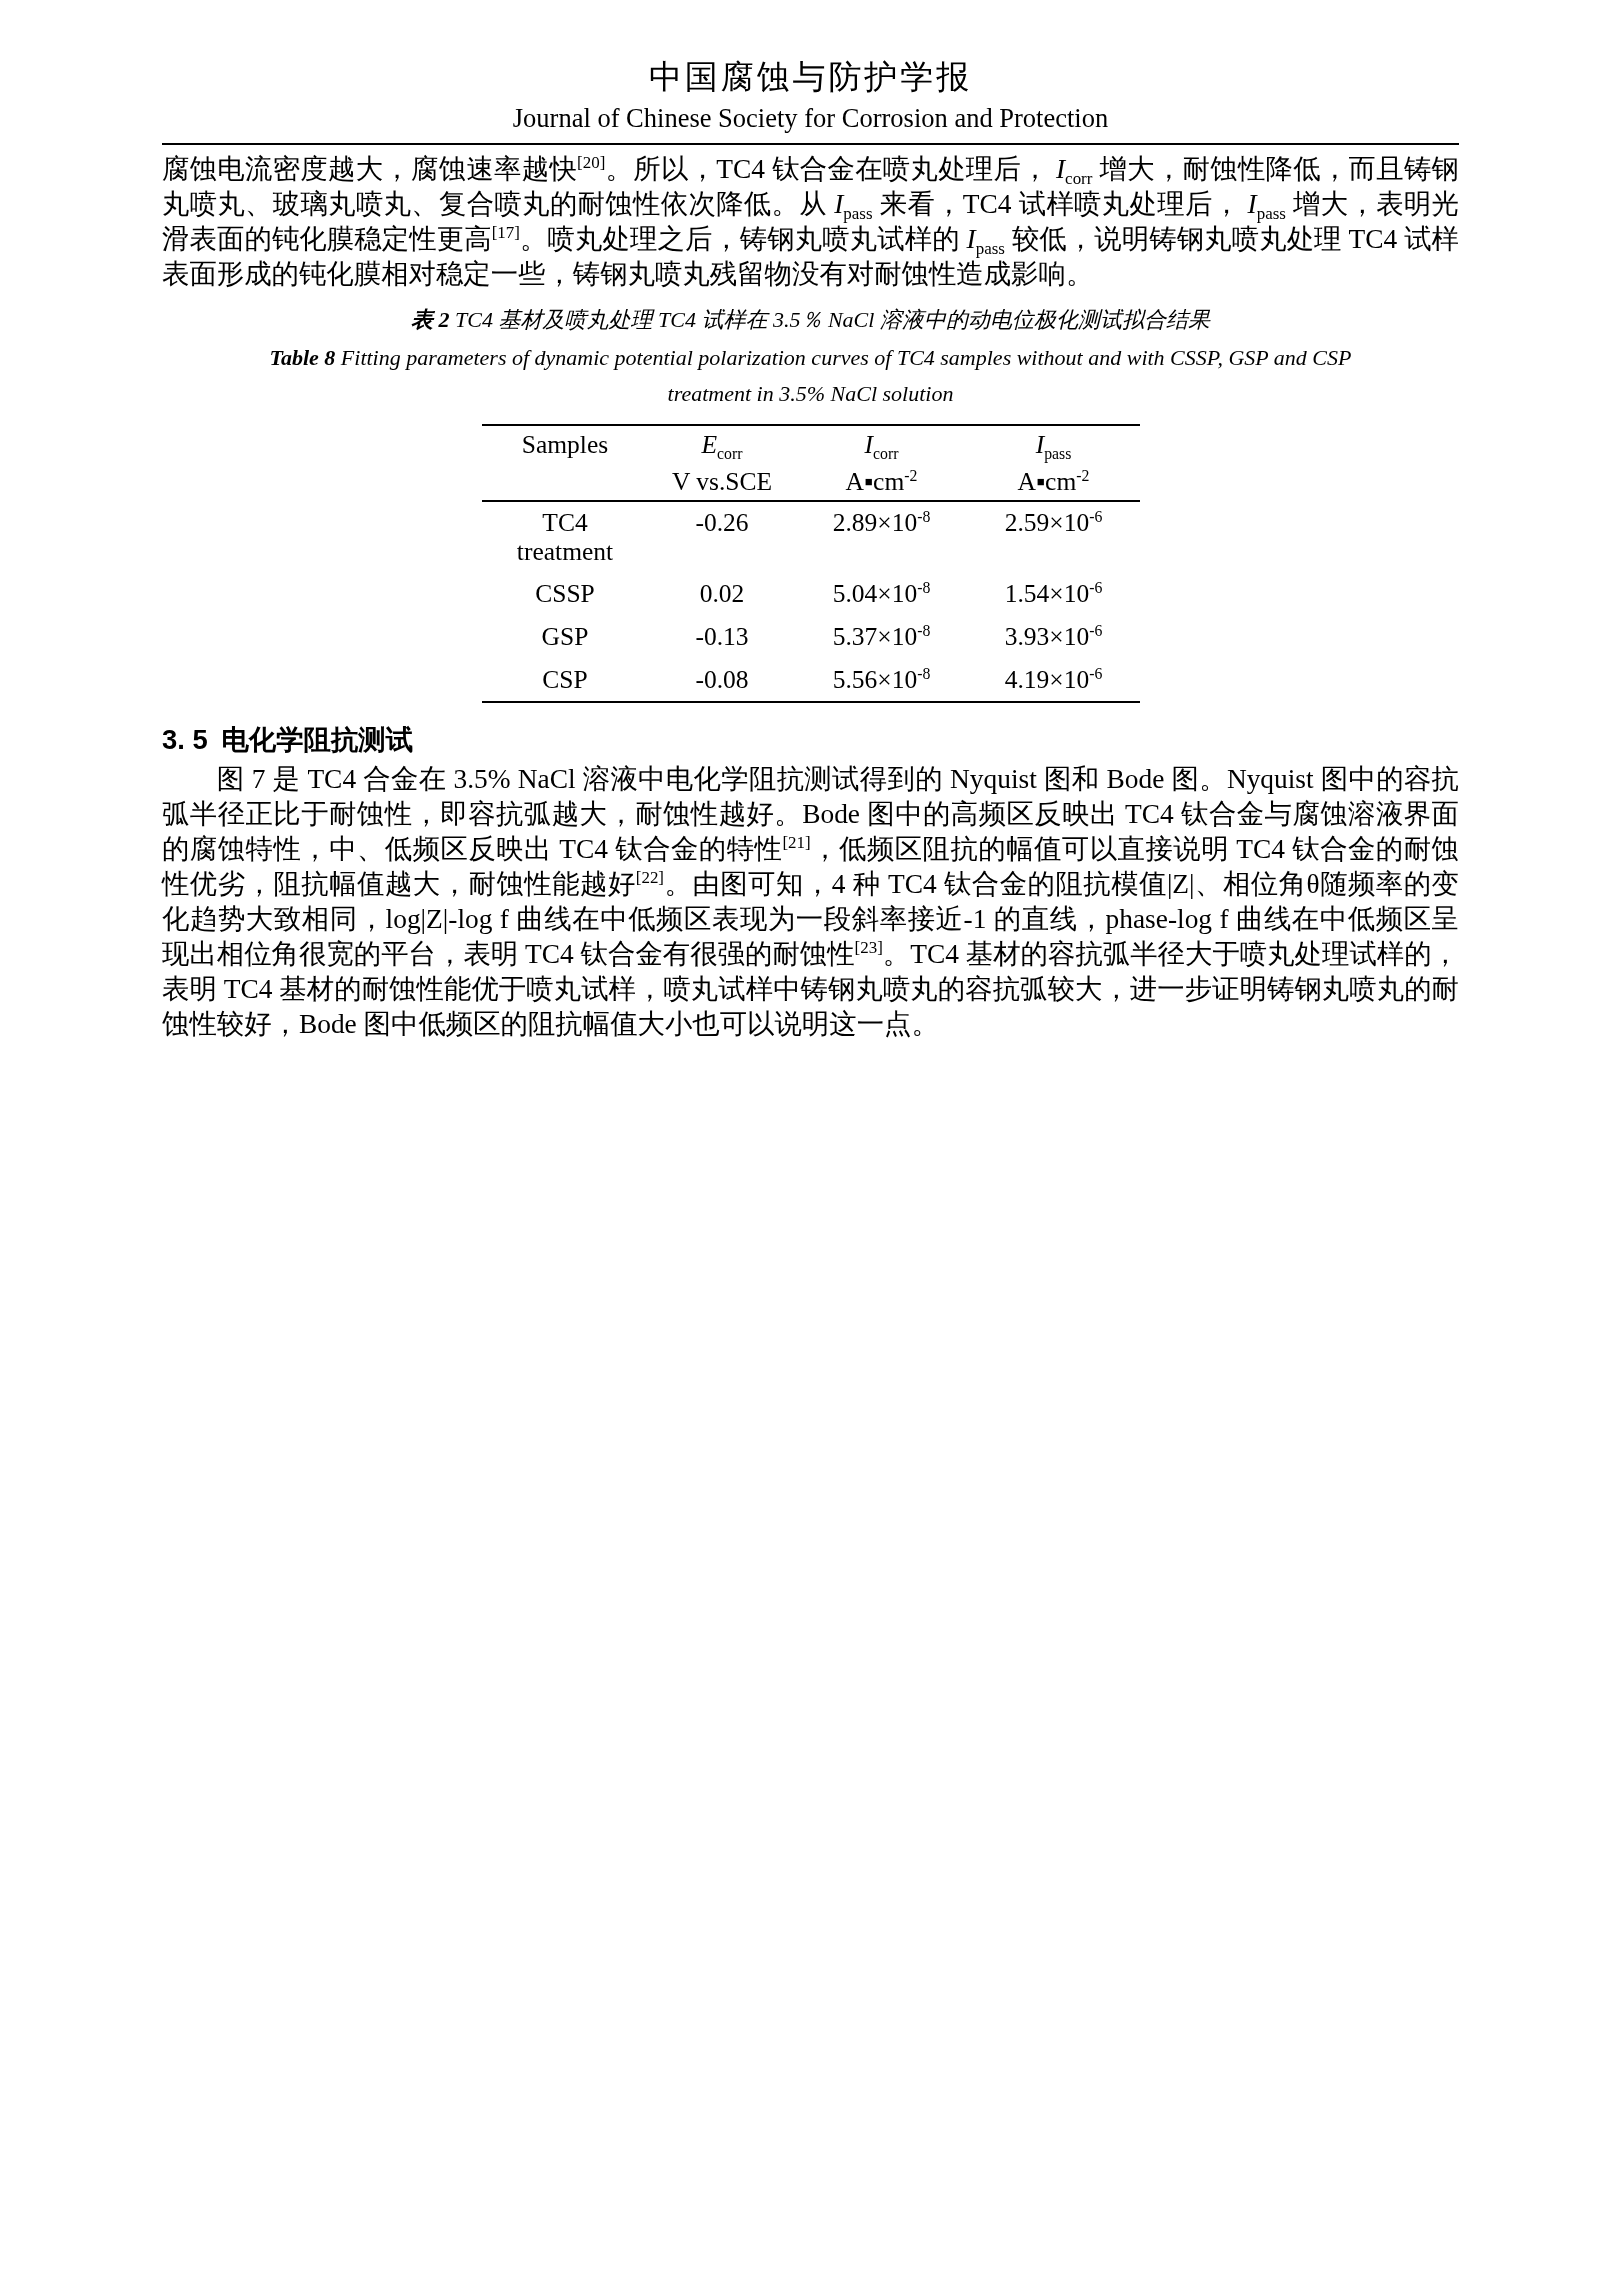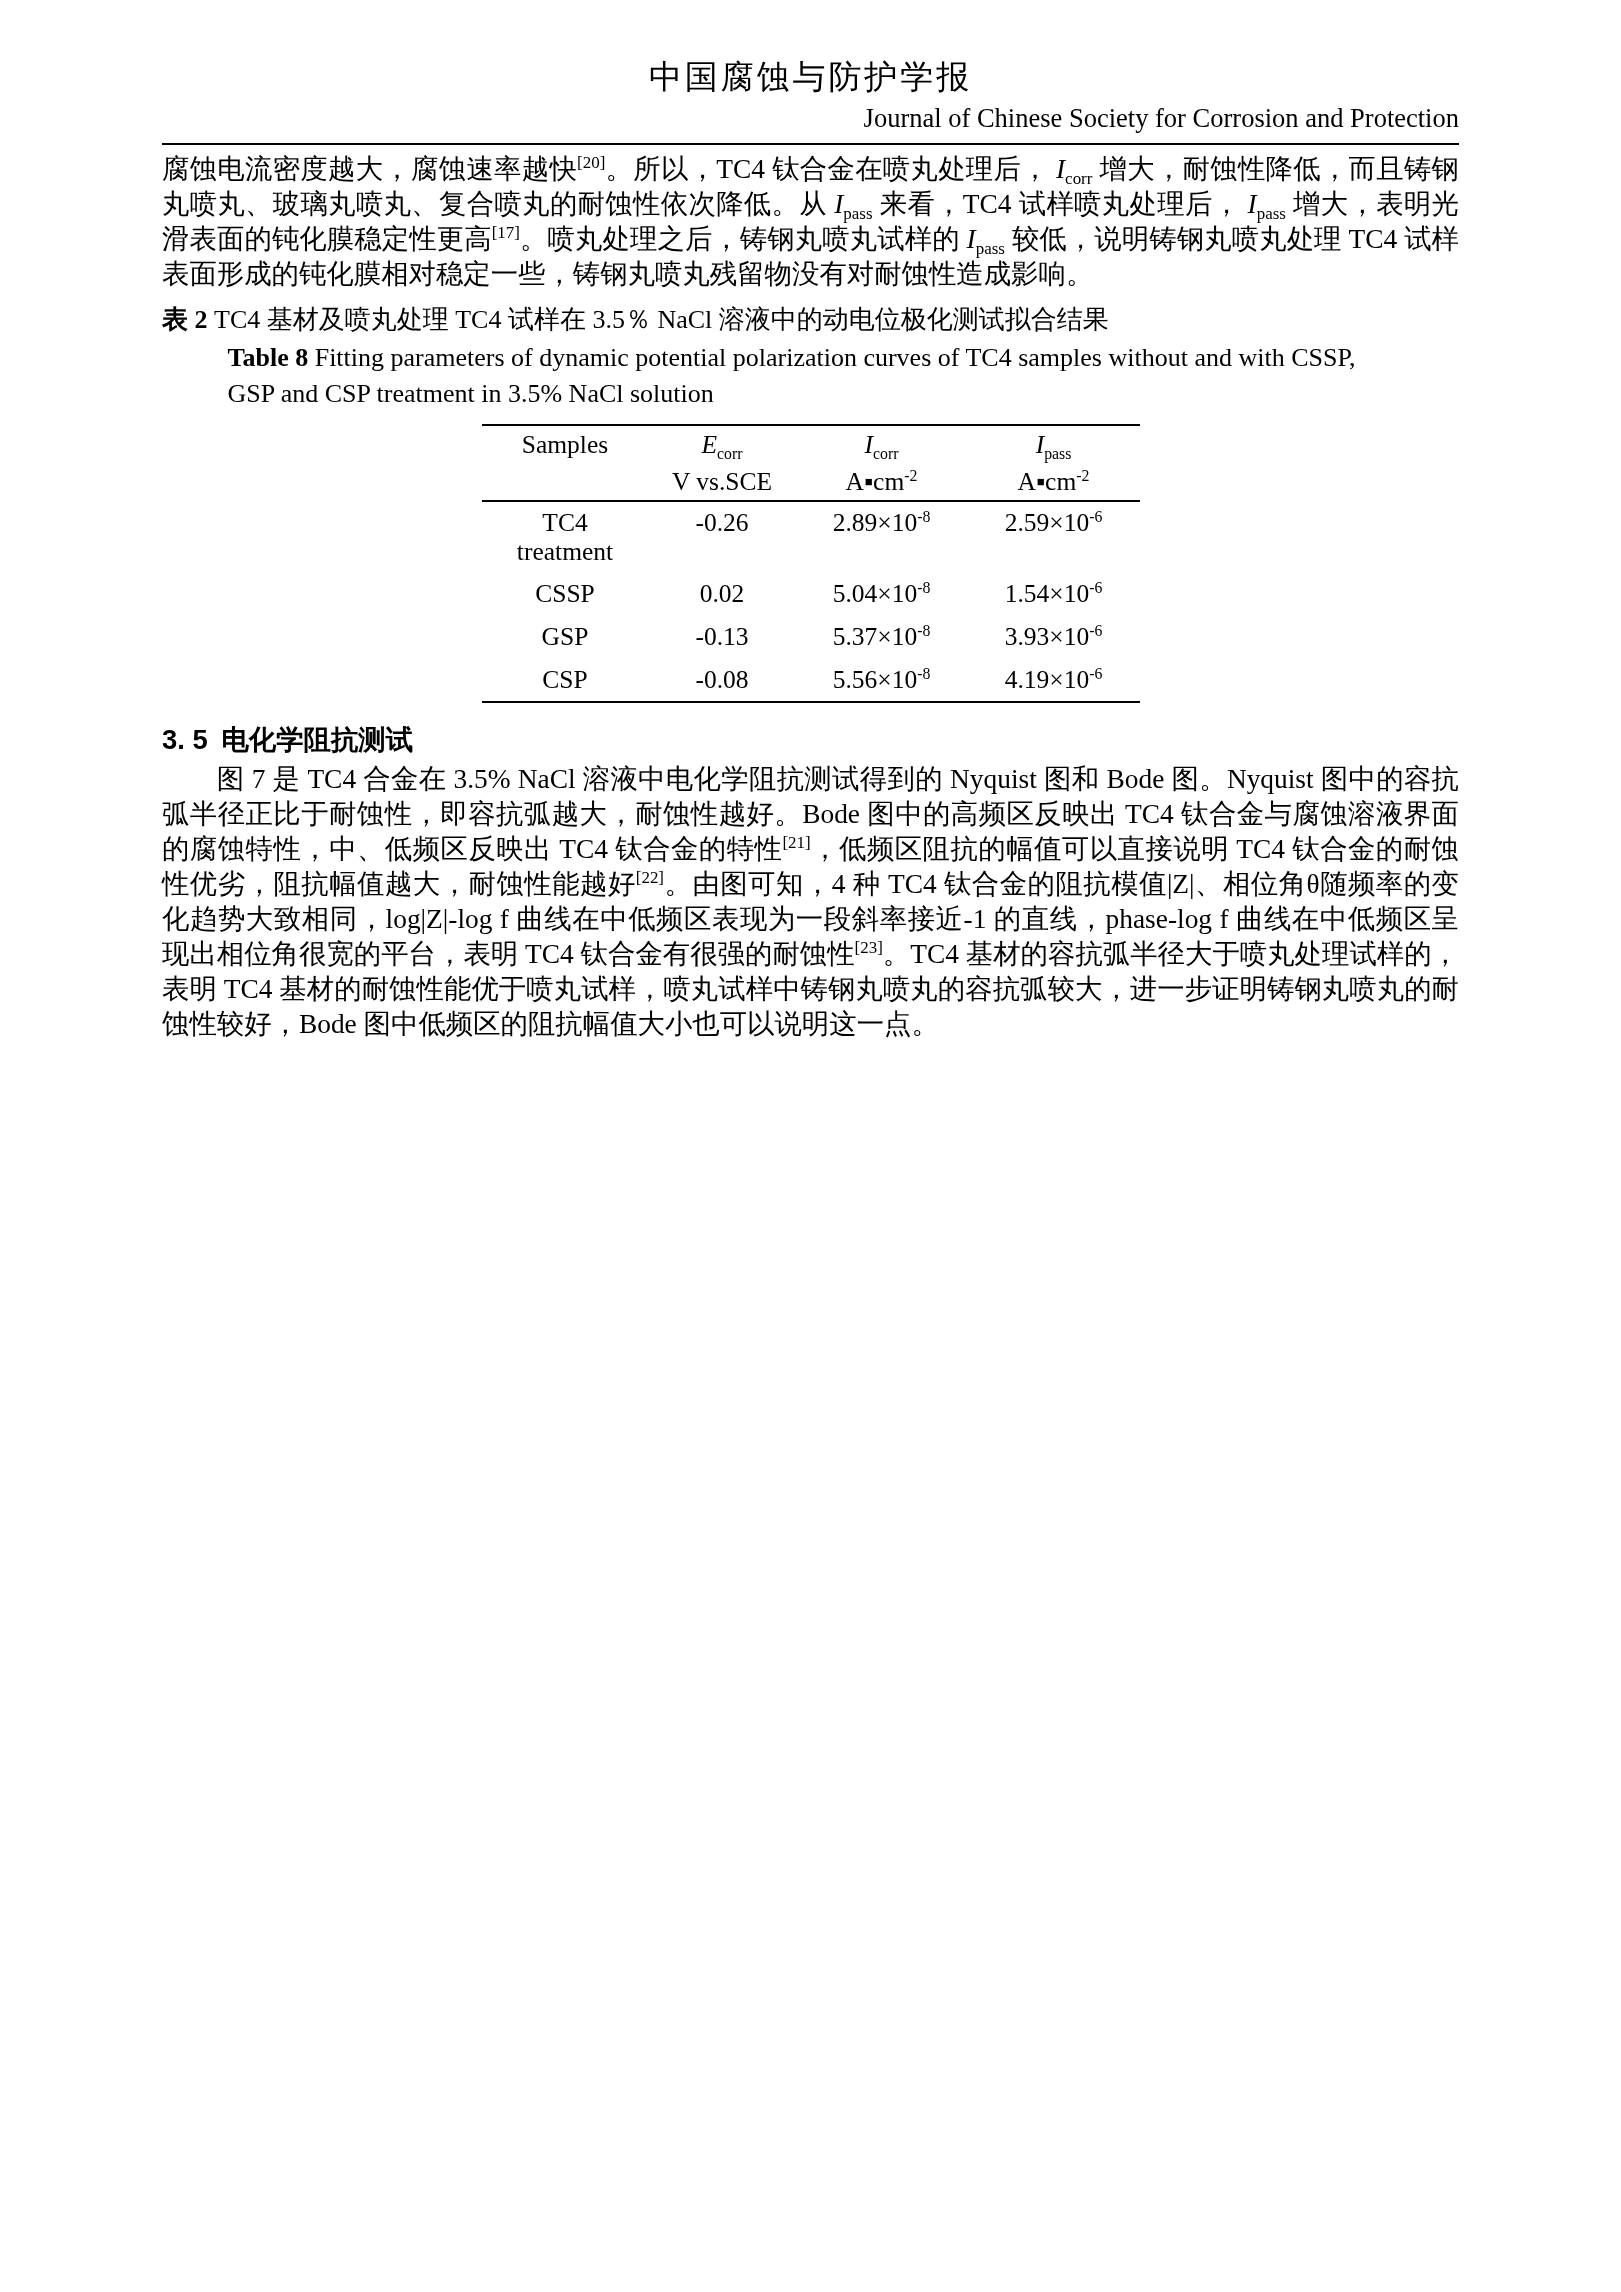--- a/index.html
+++ b/index.html
@@ -18,21 +18,21 @@
     background: #ffffff;
   }
   
   .title-cn {
     text-align: center;
     font-size: 33px;
     line-height: 41px;
     letter-spacing: 2.9px;
   }
   .title-en {
-    text-align: right;
+    text-align: center;
     font-size: 26.5px;
     line-height: 33px;
     margin-top: 3.9px;
   }
   .header-rule {
     border-bottom: 2px solid #000000;
     margin-top: 7.8px;
   }
   
   .body-para {
@@ -43,23 +43,24 @@
     margin-top: 7.8px;
   }
   .body-para.indent { text-indent: 2em; margin-top: 3.9px; }
   sup, sub { font-size: 0.62em; line-height: 0; }
   sup { vertical-align: super; }
   sub { vertical-align: sub; }
   i { font-style: italic; }
   b { font-weight: bold; }
   
   .caption {
-    text-align: left;
-    font-size: 26px;
+    text-align: center;
+    font-size: 22px;
     line-height: 36px;
+    font-style: italic;
   }
   .caption-cn { margin-top: 9.8px; }
   .caption-en { width: 1166px; margin: 2px auto 0 auto; }
   
   .data-table {
     border-collapse: collapse;
     table-layout: fixed;
     margin: 11.8px auto 0 auto;
     font-size: 25.5px;
     border-top: 2.9px solid #000000;

